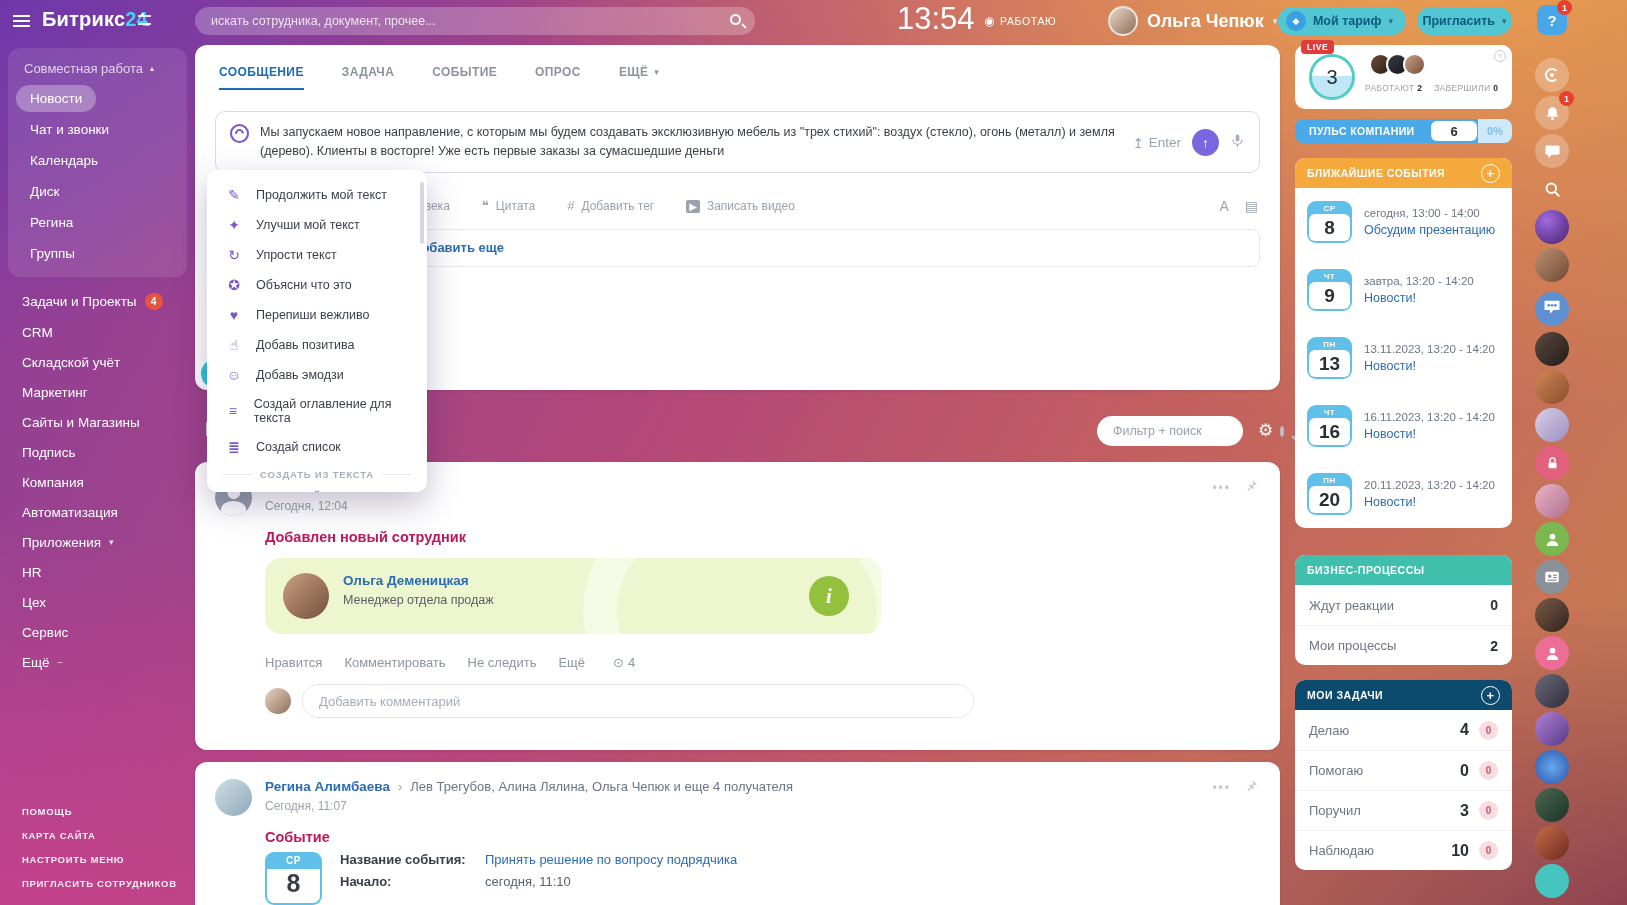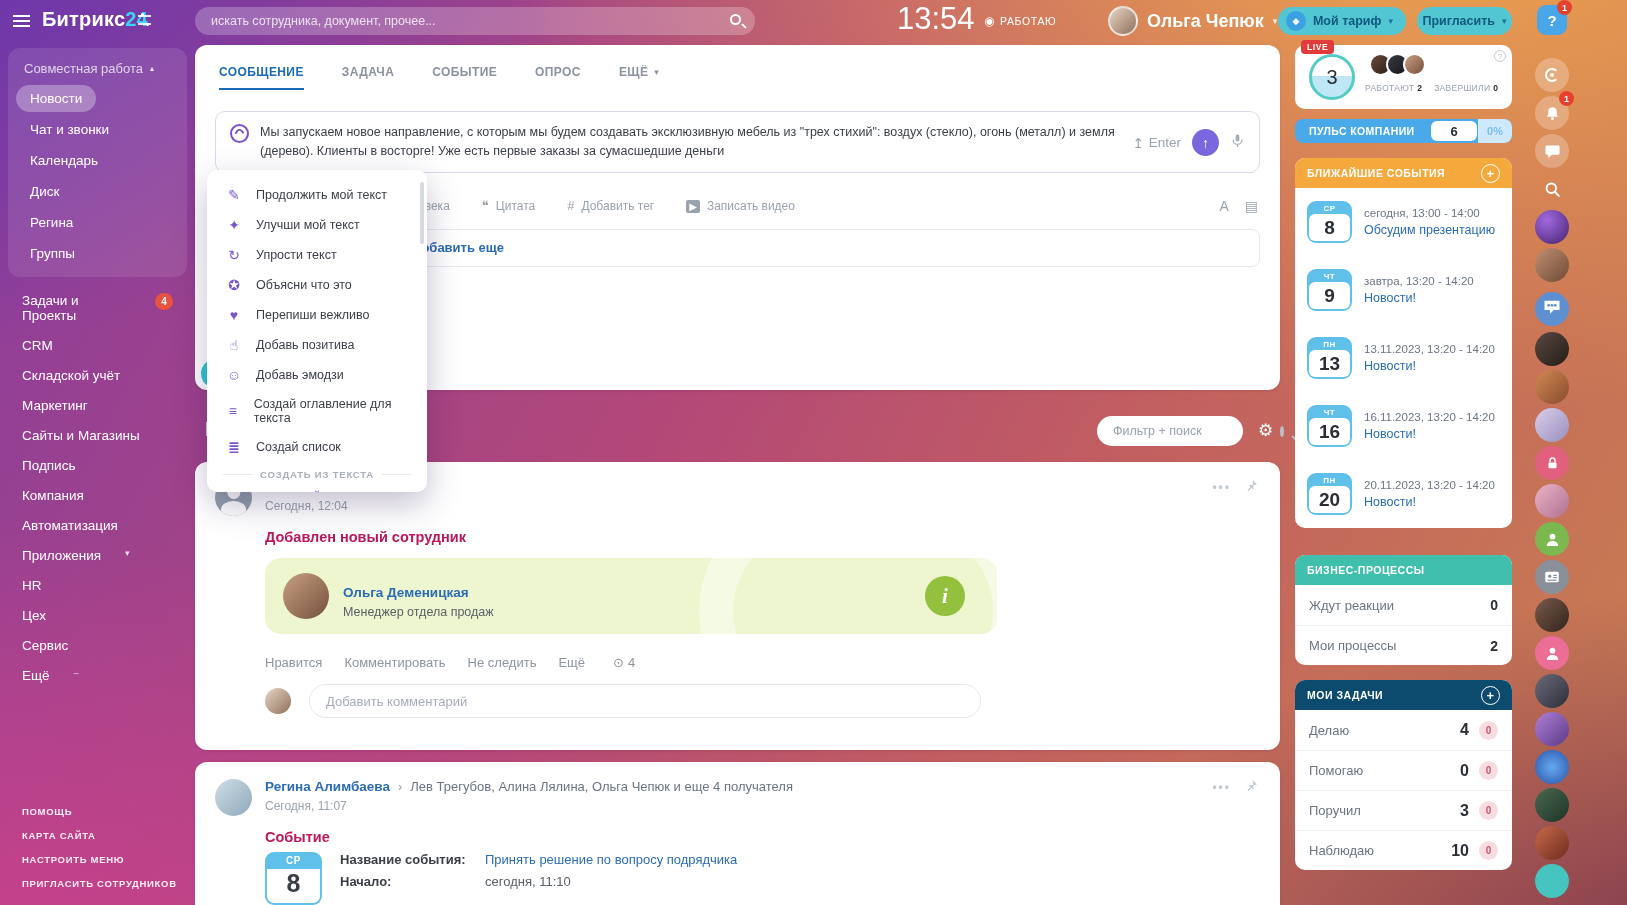--- a/index.html
+++ b/index.html
@@ -43,21 +43,21 @@
 .pill-btn .caret{color:rgba(16,89,127,.8)}
 
 .sidebar{position:absolute;left:0;top:42px;width:195px;bottom:0;color:#fff;z-index:2}
 .group{margin:6px 8px 2px;background:rgba(255,255,255,.10);border-radius:12px;padding:4px 0 8px}
 .group-title{padding:9px 16px 7px;font-size:13px;color:rgba(255,255,255,.75);display:flex;align-items:center;gap:7px;cursor:pointer}
 .group-title .caret{font-size:8px}
 .g-item{padding:2px 8px;cursor:pointer}
 .g-item span{display:inline-block;padding:6px 14px;border-radius:16px;font-size:13.5px}
 .g-item.active span{background:rgba(255,255,255,.30)}
 .nav-list{padding:6px 22px 0}
-.n-item{display:flex;align-items:flex-start;gap:24px;padding:7.5px 0;font-size:13.5px;cursor:pointer}
+.n-item{display:flex;align-items:center;gap:8px;padding:7.5px 0;font-size:13.5px;cursor:pointer}
 .n-badge{background:#e8523f;color:#fff;border-radius:9px;min-width:18px;height:17px;font-size:10px;font-weight:bold;display:flex;align-items:center;justify-content:center;padding:0 4px}
 .n-caret{font-size:9px;color:rgba(255,255,255,.8)}
 .side-foot{position:absolute;left:22px;bottom:16px;display:flex;flex-direction:column;gap:13px}
 .f-item{font-size:9.5px;font-weight:bold;letter-spacing:.7px;color:rgba(255,255,255,.9);cursor:pointer}
 
 .main{position:absolute;left:195px;top:0;width:1085px;height:905px}
 .card{background:#fff;border-radius:12px;box-shadow:0 1px 3px rgba(60,20,60,.12)}
 .composer{position:absolute;top:45px;left:0;width:1085px;height:345px}
 .tabs{display:flex;gap:38px;padding:20px 0 0 24px}
 .tab{font-size:12px;font-weight:bold;letter-spacing:.4px;color:#8b939e;padding-bottom:9px;border-bottom:2px solid transparent;cursor:pointer;display:flex;gap:6px;align-items:center}
@@ -93,30 +93,30 @@
 .p-head{display:flex;gap:13px;align-items:flex-start}
 .p-ava{width:37px;height:37px}
 .person-ava{position:relative;overflow:hidden;background:#95a0ac;border-radius:50%}
 .person-ava::before{content:"";position:absolute;left:50%;top:17%;width:36%;height:36%;background:#fff;border-radius:50%;transform:translateX(-50%)}
 .person-ava::after{content:"";position:absolute;left:50%;top:60%;width:70%;height:52%;background:#fff;border-radius:46% 46% 0 0;transform:translateX(-50%)}
 .p-author{color:#2b6cb5;font-size:13.5px;font-weight:bold;cursor:pointer}
 .p-time{color:#9aa2ad;font-size:12px;margin-top:5px}
 .p-tools{position:absolute;right:22px;top:16px;display:flex;gap:14px;align-items:center;color:#c3c9d2}
 .dots{letter-spacing:2px;font-weight:bold;font-size:12px;cursor:pointer}
 .p-title{margin:13px 0 0 50px;font-size:14.5px;font-weight:bold;color:#be185d}
-.emp-card{position:relative;margin:13px 0 0 50px;width:732px;background:#edf6cf;border-radius:16px;padding:15px 18px;display:flex;align-items:flex-end;gap:14px;overflow:hidden}
+.emp-card{position:relative;margin:13px 0 0 50px;width:616px;background:#edf6cf;border-radius:16px;padding:15px 18px;display:flex;align-items:flex-start;gap:14px;overflow:hidden}
 .emp-card::before{content:"";position:absolute;right:-30px;bottom:-110px;width:260px;height:200px;border:34px solid rgba(255,255,255,.45);border-radius:50%}
 .emp-ava{width:46px;height:46px;border-radius:50%;background:linear-gradient(135deg,#c9a183,#744f3b)}
 .emp-name{color:#2b6cb5;font-size:13.5px;font-weight:bold;cursor:pointer}
 .emp-role{color:#5a6068;font-size:12.5px;margin-top:5px}
 .info-circle{position:absolute;right:32px;top:50%;transform:translateY(-50%);width:40px;height:40px;border-radius:50%;background:#93c13d;color:#fff;display:flex;align-items:center;justify-content:center;font-family:"Liberation Serif",serif;font-style:italic;font-weight:bold;font-size:21px}
 .actions{margin:21px 0 0 50px;display:flex;gap:22px;align-items:center;color:#8d95a0;font-size:13px}
 .act{cursor:pointer}
 .views{display:flex;gap:4px;align-items:center;margin-left:6px}
-.comment-row{margin:14px 0 0 50px;display:flex;gap:18px;align-items:center}
+.comment-row{margin:14px 0 0 50px;display:flex;gap:11px;align-items:center}
 .c-ava{width:26px;height:26px}
 .c-input{width:672px;height:34px;border:1px solid #e2e6ec;border-radius:17px}
 .c-input input{width:100%;height:100%;border:0;outline:none;border-radius:17px;padding:0 16px;font-size:13px;color:#6b7682;font-family:inherit}
 .c-input input::placeholder{color:#a6adb8}
 .recip-line{display:flex;gap:8px;align-items:baseline}
 .chev{color:#9aa2ad;font-size:13px}
 .recips{color:#6b7682;font-size:13px}
 .event-row{margin:7px 0 0 50px;display:flex;gap:18px}
 .cal{width:57px;flex:none}
 .cal-top{background:#5fc0ea;border-radius:9px 9px 0 0;color:#fff;font-size:10px;font-weight:bold;text-align:center;padding:3px 0;letter-spacing:.5px}

